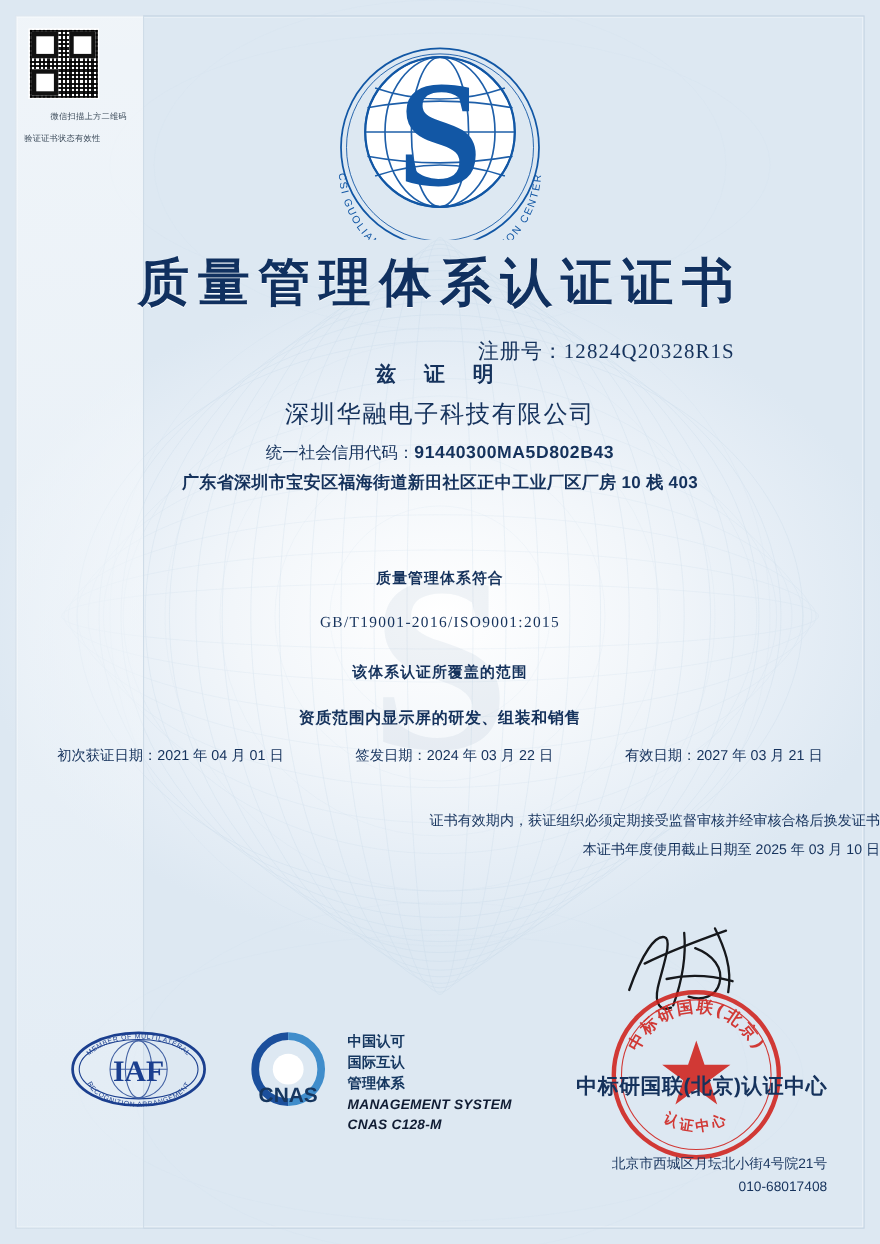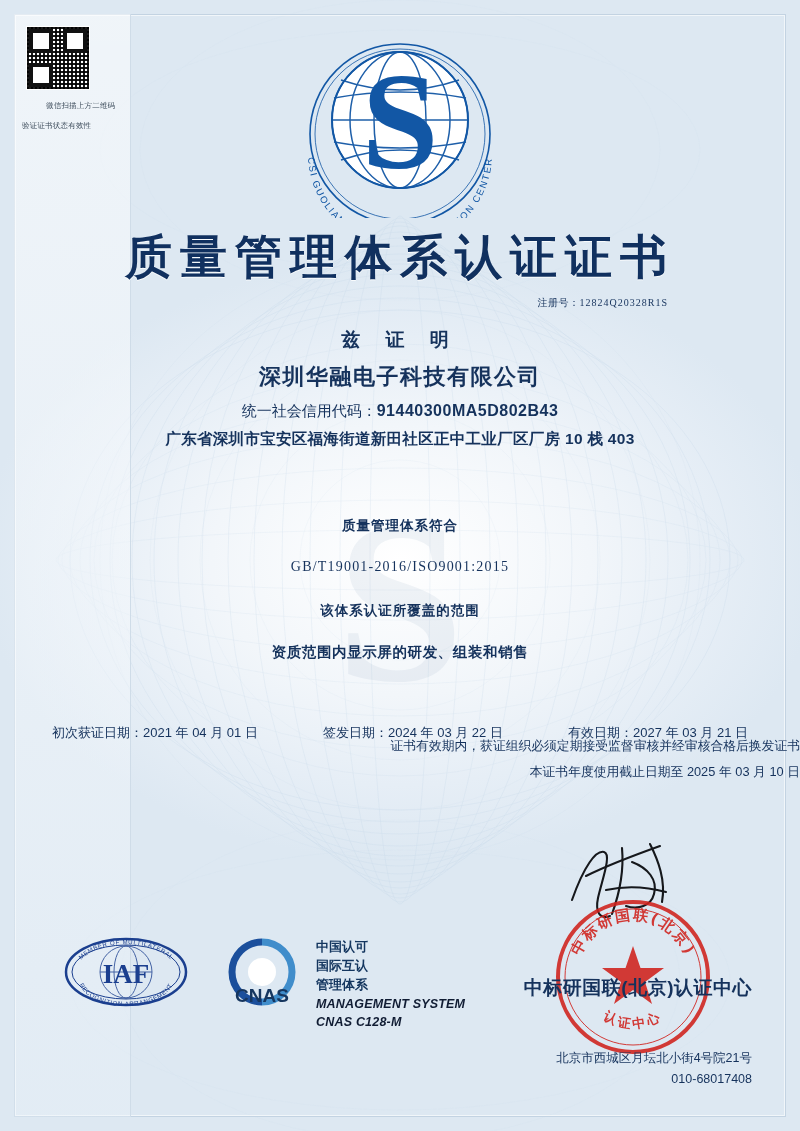--- a/index.html
+++ b/index.html
@@ -104,23 +104,23 @@
     text-align: center;
     font-family: "DejaVu Sans", "Liberation Sans", sans-serif;
     font-size: 47px;
     font-weight: bold;
     letter-spacing: 8px;
     color: #10305f;
     text-shadow: 0 1px 0 rgba(255,255,255,0.8);
   }
   .reg-line {
     position: absolute;
-    top: 296px;
+    top: 306px;
     right: 132px;
-    font-size: 10px;
+    font-size: 19px;
     color: #15325c;
     letter-spacing: 0.5px;
   }
   .reg-line .num {
     font-family: "Liberation Serif", serif;
     letter-spacing: 1px;
   }
   .hereby {
     position: absolute;
     top: 327px;
@@ -130,21 +130,21 @@
     font-weight: bold;
     letter-spacing: 10px;
     color: #15325c;
   }
   .company {
     position: absolute;
     top: 362px;
     left: 0; right: 0;
     text-align: center;
     font-size: 22px;
-    font-weight: bold;
+    font-weight: normal;
     letter-spacing: 1.5px;
     color: #15325c;
   }
   .usci {
     position: absolute;
     top: 402px;
     left: 0; right: 0;
     text-align: center;
     font-size: 15px;
     color: #15325c;
@@ -171,21 +171,21 @@
     top: 559px;
     font-size: 14px;
     font-family: "Liberation Serif", serif;
     letter-spacing: 1.2px;
   }
   .std-3 { top: 602px; font-size: 13.5px; font-weight: bold; letter-spacing: 1px; }
   .std-4 { top: 643px; font-size: 14.5px; font-weight: bold; letter-spacing: 0.6px; }
 
   .dates {
     position: absolute;
-    top: 724px;
+    top: 678px;
     left: 52px;
     right: 52px;
     display: flex;
     justify-content: space-between;
     font-size: 13px;
     color: #15325c;
   }
   .notes {
     position: absolute;
     top: 733px;

